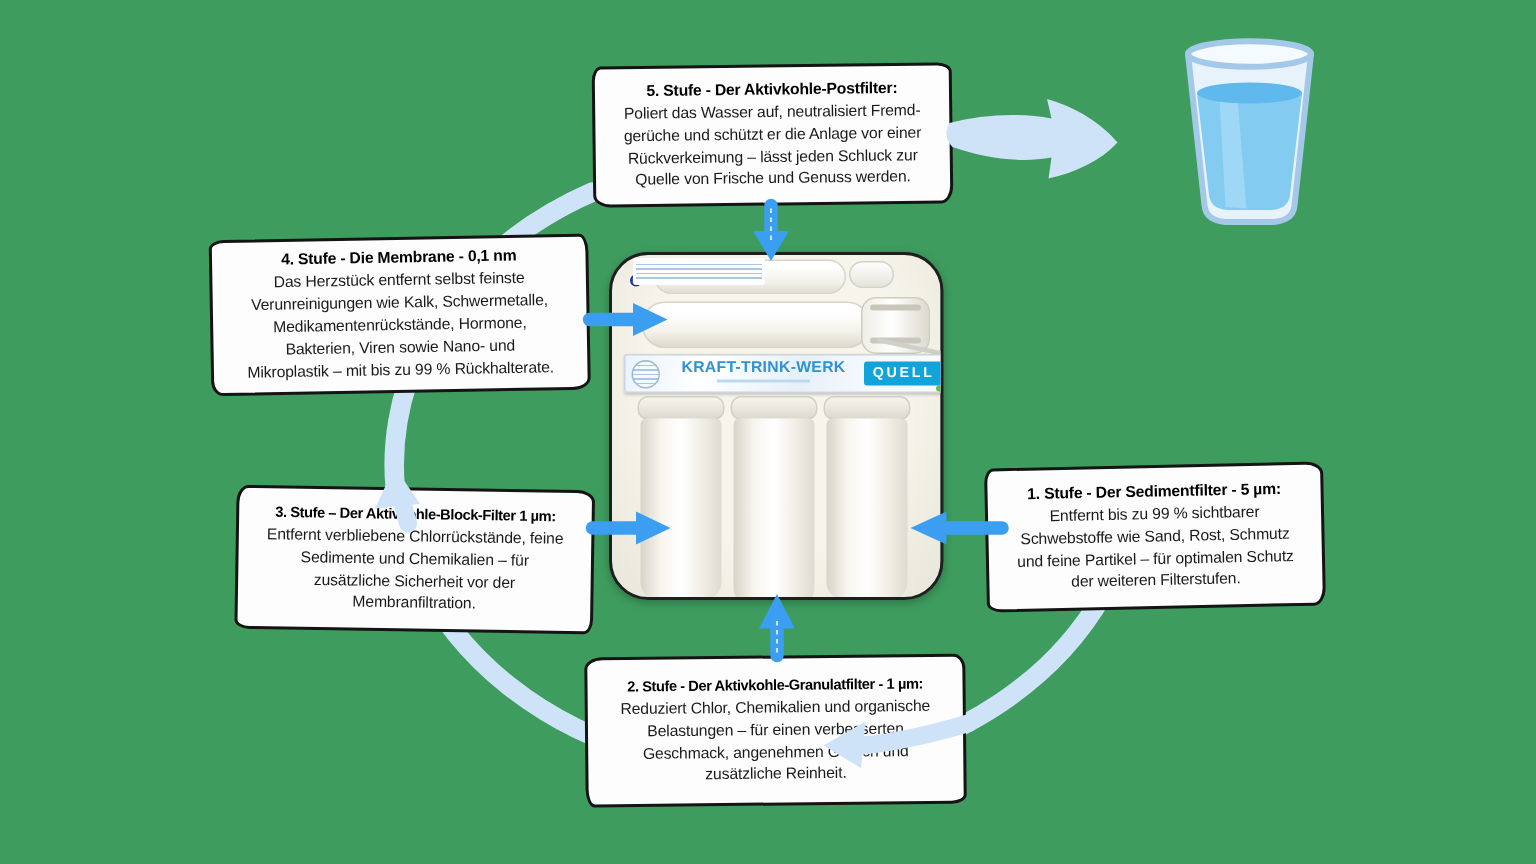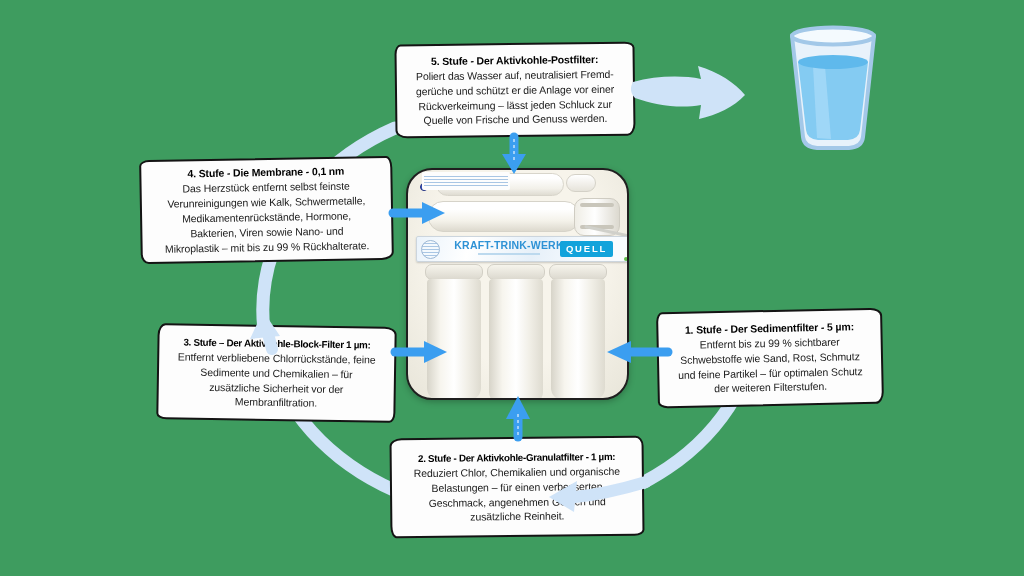--- a/index.html
+++ b/index.html
@@ -50,21 +50,21 @@
   .collar-ring2{left:172px;top:55px;width:34px;height:4px;background:#c9c6bb;border-radius:2px;}
   .tube{left:176px;top:60px;width:48px;height:3px;background:#d0d0ca;transform:rotate(12deg);border-radius:2px;}
   .banner{left:8px;top:66px;width:214px;height:26px;border:1px solid #ccd5dd;border-radius:2px;
     background:linear-gradient(105deg,#eaf3fb,#ffffff 25%,#e6f0f9 55%,#f8fbfe 80%);
     box-shadow:0 1px 2px rgba(0,0,0,.18);}
   .emblem{left:4px;top:3px;width:19px;height:19px;border-radius:50%;border:1px solid #9db8d4;
     background:repeating-linear-gradient(to bottom,#f4f9fd 0 2px,#a9c6e4 2px 3px);}
   .brand-wrap{left:32px;top:2px;width:120px;text-align:center;}
   .brand-text{position:static;display:block;font-size:10.5px;font-weight:bold;color:#2e92d5;letter-spacing:.2px;white-space:nowrap;}
   .site-line{position:static;display:block;width:62px;height:2px;background:#bcd9ee;margin:2px auto 0;}
-  .quell{left:143px;top:4px;width:53px;height:16px;background:#12a3db;border-radius:2px;
+  .quell{left:159px;top:4px;width:53px;height:16px;background:#12a3db;border-radius:2px;
     color:#fff;font-size:9.5px;font-weight:bold;letter-spacing:1.8px;text-align:center;line-height:16px;}
   .green-dot{left:207px;top:20px;width:4px;height:4px;border-radius:50%;background:#64bf4e;}
   .canister .cap{width:58px;height:16px;top:94px;border-radius:7px;
     background:linear-gradient(#f6f4ec,#dcd9cf);border:1px solid #d2cfc5;}
   .canister .cbody{width:54px;top:109px;height:121px;border-radius:4px 4px 12px 12px;
     background:linear-gradient(90deg,#d7d4c9,#f7f5ee 25%,#ffffff 50%,#f1efe7 75%,#dedbd0);}
   .c1 .cap{left:17px;} .c1 .cbody{left:19px;}
   .c2 .cap{left:79px;} .c2 .cbody{left:81px;height:125px;}
   .c3 .cap{left:141px;}.c3 .cbody{left:143px;}
 </style>

